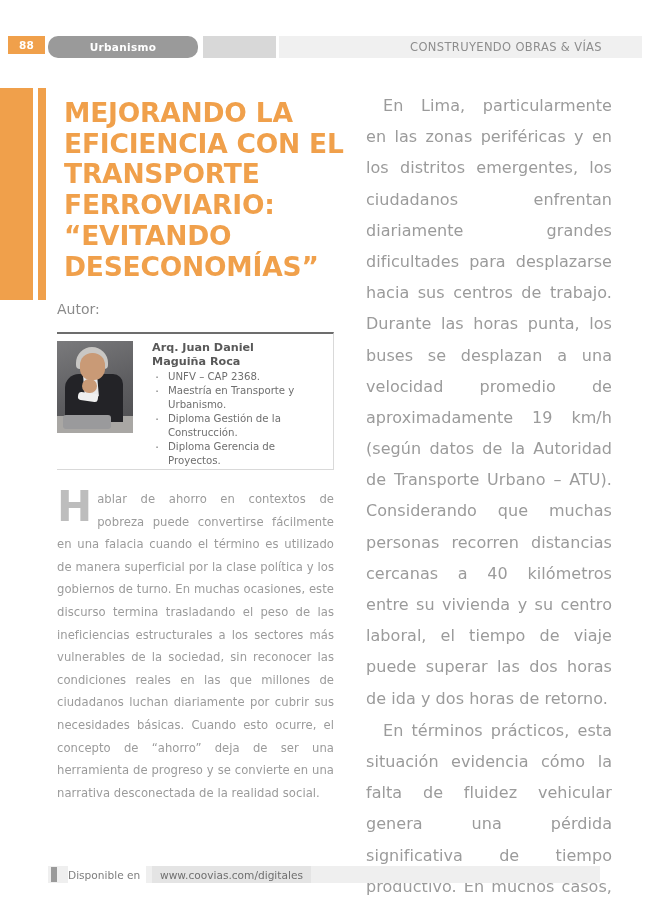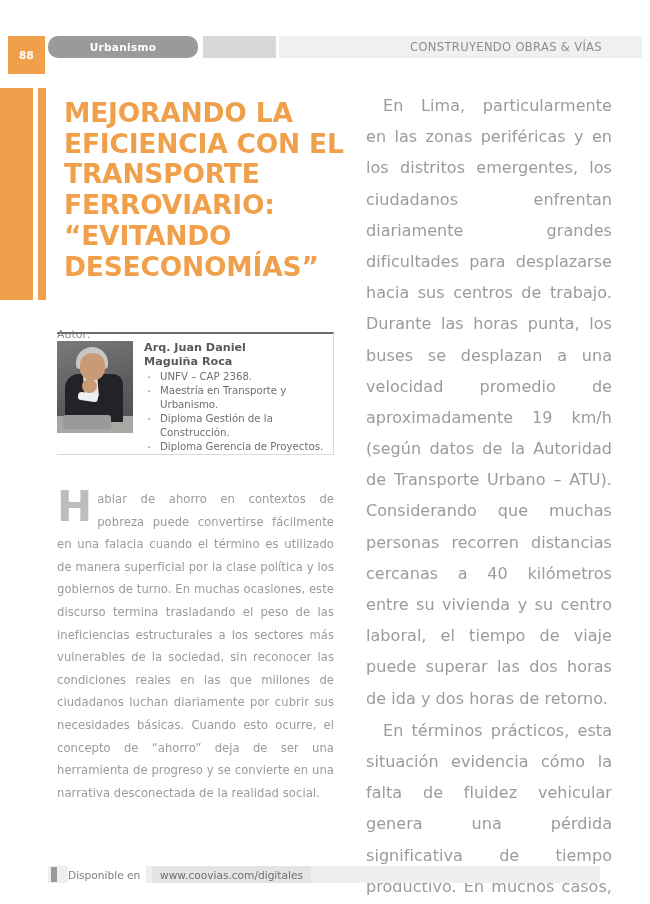--- a/index.html
+++ b/index.html
@@ -22,21 +22,21 @@
     left: 0;
     top: 36px;
     width: 650px;
     height: 22px;
   }
   .hdr-page-num {
     position: absolute;
     left: 8px;
     top: 0;
     width: 37px;
-    height: 38px;
+    height: 18px;
     background: #f0a04b;
     color: #ffffff;
     font-size: 10.5px;
     font-weight: bold;
     display: flex;
     align-items: center;
     justify-content: center;
     letter-spacing: .2px;
   }
   .hdr-section {
@@ -120,37 +120,37 @@
     font-size: 26.5px;
     line-height: 1.16;
     font-weight: bold;
     letter-spacing: -0.2px;
     margin: 8px;
   }
 
   .author-label {
     position: absolute;
     left: 57px;
-    top: 240px;
-    font-size: 11px;
+    top: 213px;
+    font-size: 14px;
     color: #8b8b8b;
   }
 
   .author-card {
     position: absolute;
     left: 57px;
     top: 244px;
     width: 277px;
     border-top: 2.5px solid #6d6d6d;
     border-right: 1px solid #d9d9d9;
     border-bottom: 1px solid #d9d9d9;
     padding-top: 7px;
     box-sizing: border-box;
     display: flex;
-    gap: 11px;
+    gap: 19px;
   }
   .author-photo {
     width: 76px;
     height: 92px;
     flex: 0 0 76px;
     position: relative;
     overflow: hidden;
     background: #6f6f70;
   }
   .author-photo .ph-bg {

